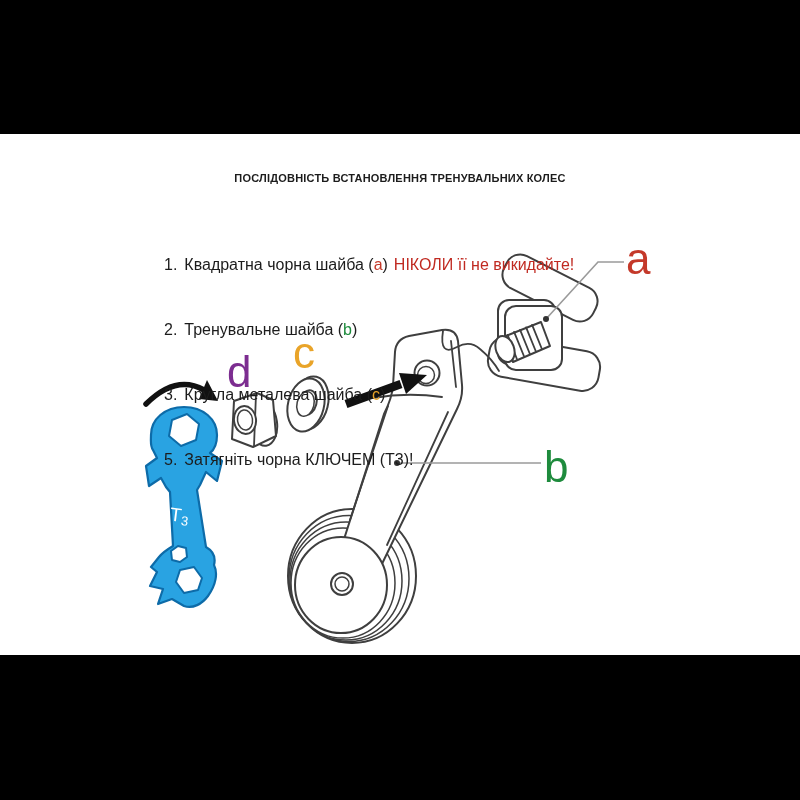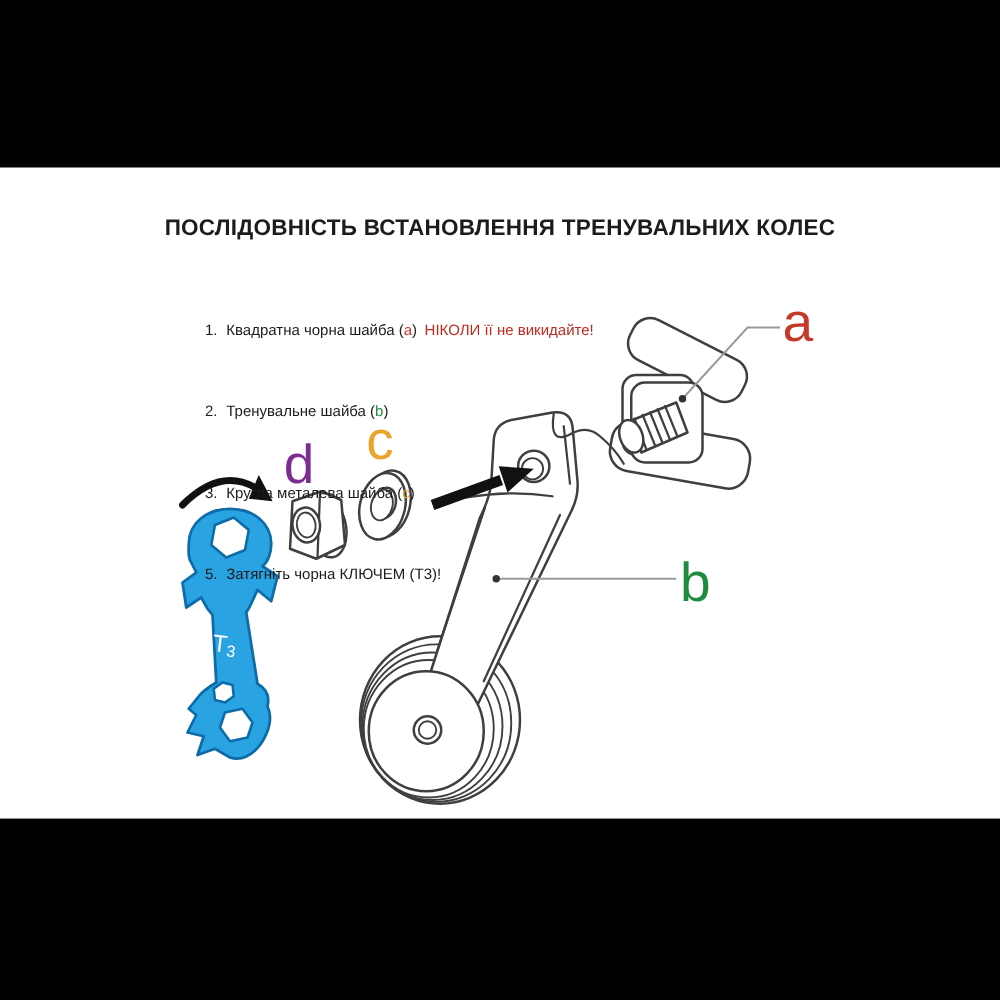--- a/index.html
+++ b/index.html
@@ -4,23 +4,23 @@
 <style>
   html,body{margin:0;padding:0;background:#000;}
   .stage{position:relative;width:800px;height:800px;background:#000;overflow:hidden;
          font-family:"Liberation Sans","DejaVu Sans",sans-serif;}
   .bar{position:absolute;left:0;width:800px;background:#000;}
   .bar.top{top:0;height:134px;}
   .bar.bottom{top:655px;height:145px;}
   .canvas{position:absolute;left:0;top:134px;width:800px;height:521px;background:#fff;}
   .art{position:absolute;left:0;top:0;width:800px;height:800px;z-index:2;}
   .txt{position:absolute;z-index:3;color:#1c1c1c;}
-  .title{left:0;right:0;top:172px;text-align:center;font-size:18px;font-weight:bold;
+  .title{left:0;right:0;top:172px;text-align:center;font-size:11px;font-weight:bold;
          letter-spacing:.2px;white-space:nowrap;}
-  .steps{left:164px;top:211px;font-size:12px;line-height:21.6px;white-space:pre;}
+  .steps{left:164px;top:211px;font-size:16px;line-height:21.6px;white-space:pre;}
   .step{display:block;}
   .step .num{margin-right:7px;}
   .step .warn{margin-left:6px;font-weight:normal;}
   .plabel{position:absolute;z-index:3;font-size:44px;line-height:44px;}
   
   .ink{stroke:#3f3f3f;stroke-width:2;fill:#fff;stroke-linejoin:round;stroke-linecap:round;}
   .ink-thin{stroke:#3f3f3f;stroke-width:1.5;fill:#fff;stroke-linejoin:round;}
   .ink-line{stroke:#3f3f3f;stroke-width:1.8;fill:none;stroke-linecap:round;}
   .leader{stroke:#9a9a9a;stroke-width:1.6;fill:none;}
   .dot{fill:#333;stroke:none;}

